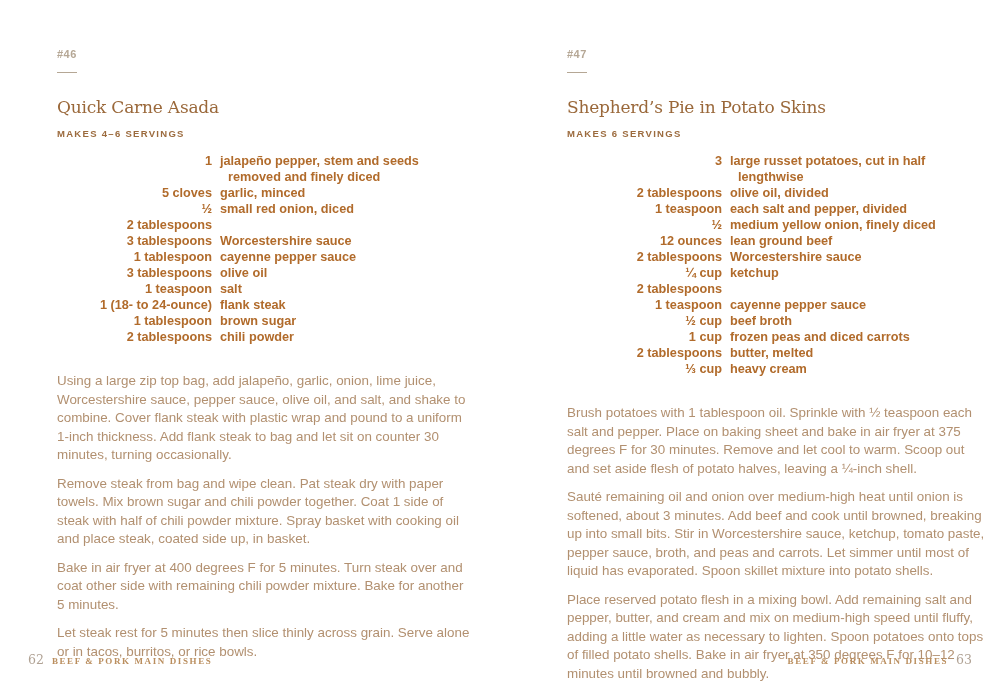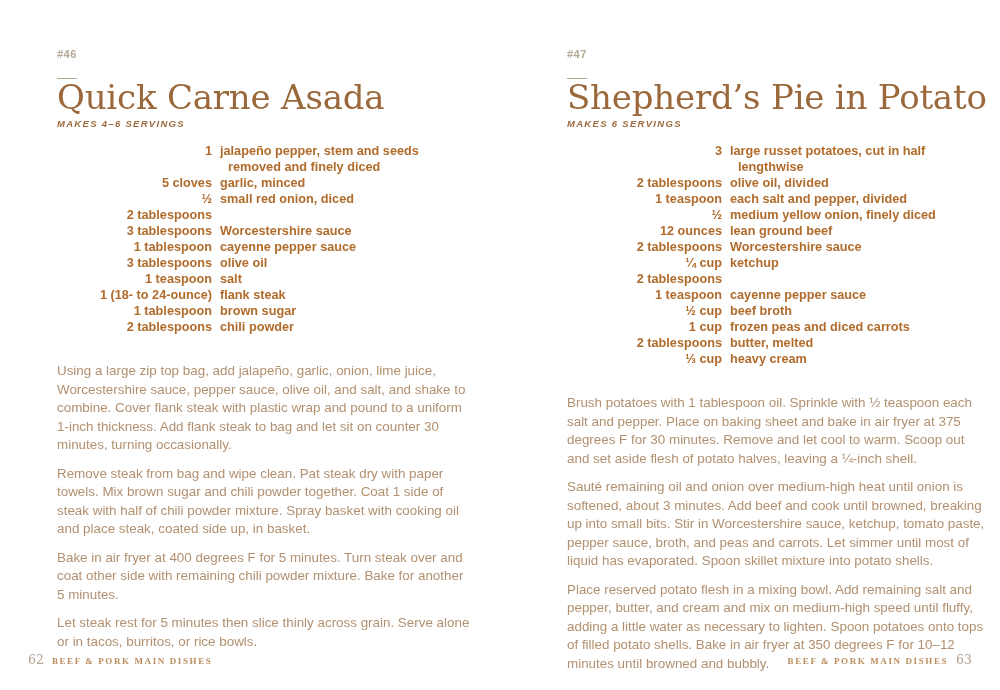--- a/index.html
+++ b/index.html
@@ -15,40 +15,39 @@
   .page-left  { left: 57px;  width: 415px; }
   .page-right { left: 567px; width: 418px; }
 
   .recipe-tag {
     display: inline-block;
     font-size: 11px;
     font-weight: bold;
     letter-spacing: 0.5px;
     color: var(--tag_gray, #b5a795);
     border-bottom: 1px solid var(--tag_gray, #b5a795);
-    padding-bottom: 18px;
-    margin-bottom: 0;
+    padding-bottom: 12px;
+    margin-bottom: 16px;
   }
   .recipe-title {
     font-family: "DejaVu Serif", serif;
     font-weight: normal;
-    font-size: 34px;
+    font-size: 17px;
     line-height: 32px;
     letter-spacing: -0.2px;
     color: var(--title_brown, #9a683a);
     white-space: nowrap;
     margin: 2px 0 5px 0;
   }
   .servings-line {
     font-size: 9.5px;
     font-weight: bold;
     letter-spacing: 1.3px;
     color: var(--servings_brown, #9c6b3e);
     text-transform: uppercase;
-    font-style: italic;
   }
 
   .ingredients { margin-top: 14px; }
   .ing-row {
     display: grid;
     grid-template-columns: 155px 1fr;
     column-gap: 8px;
     font-size: 12.7px;
     font-weight: bold;
     line-height: 16px;

